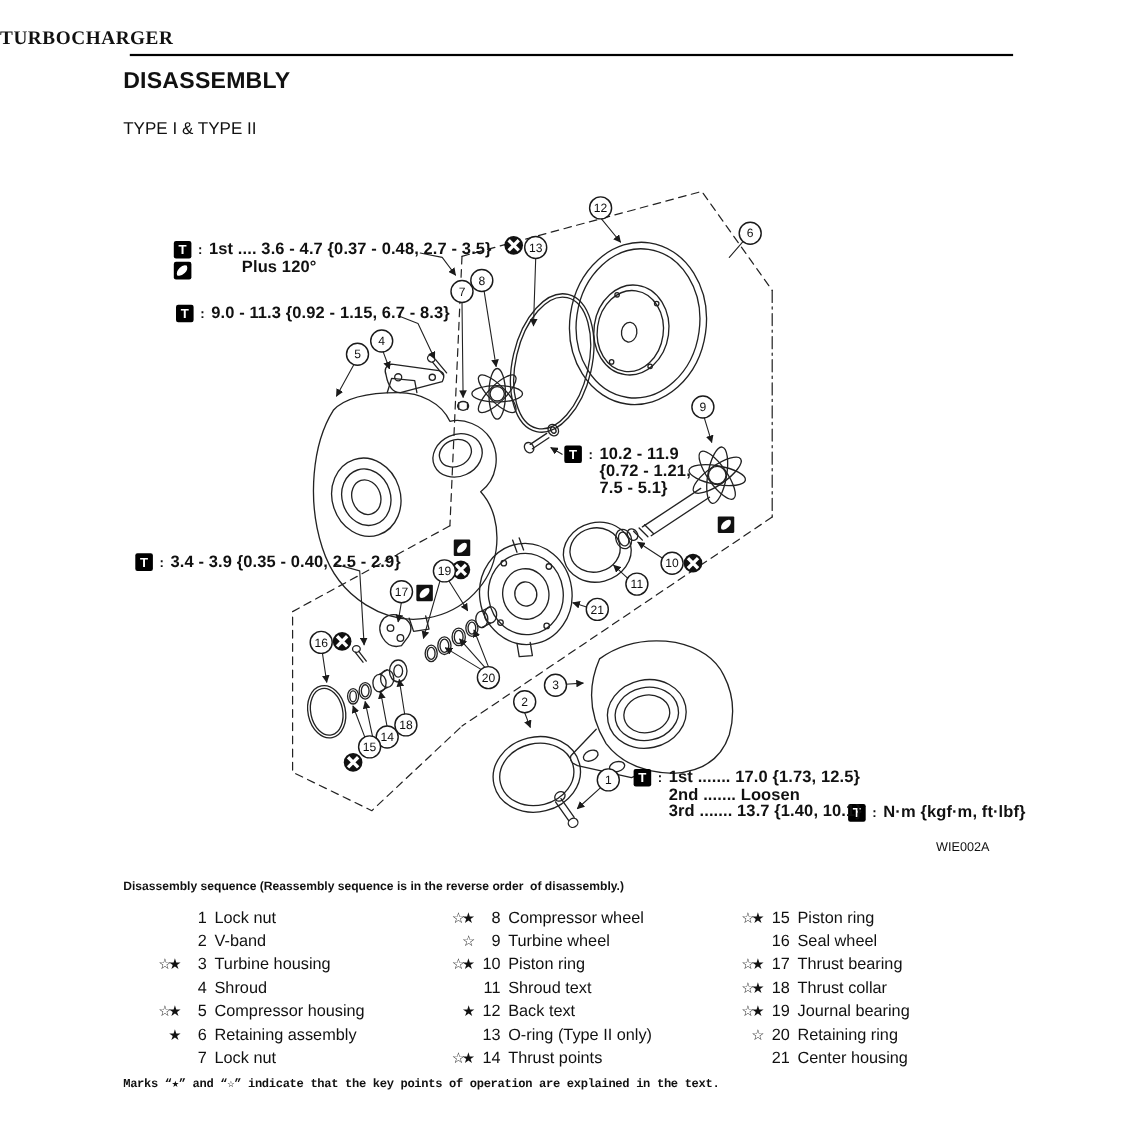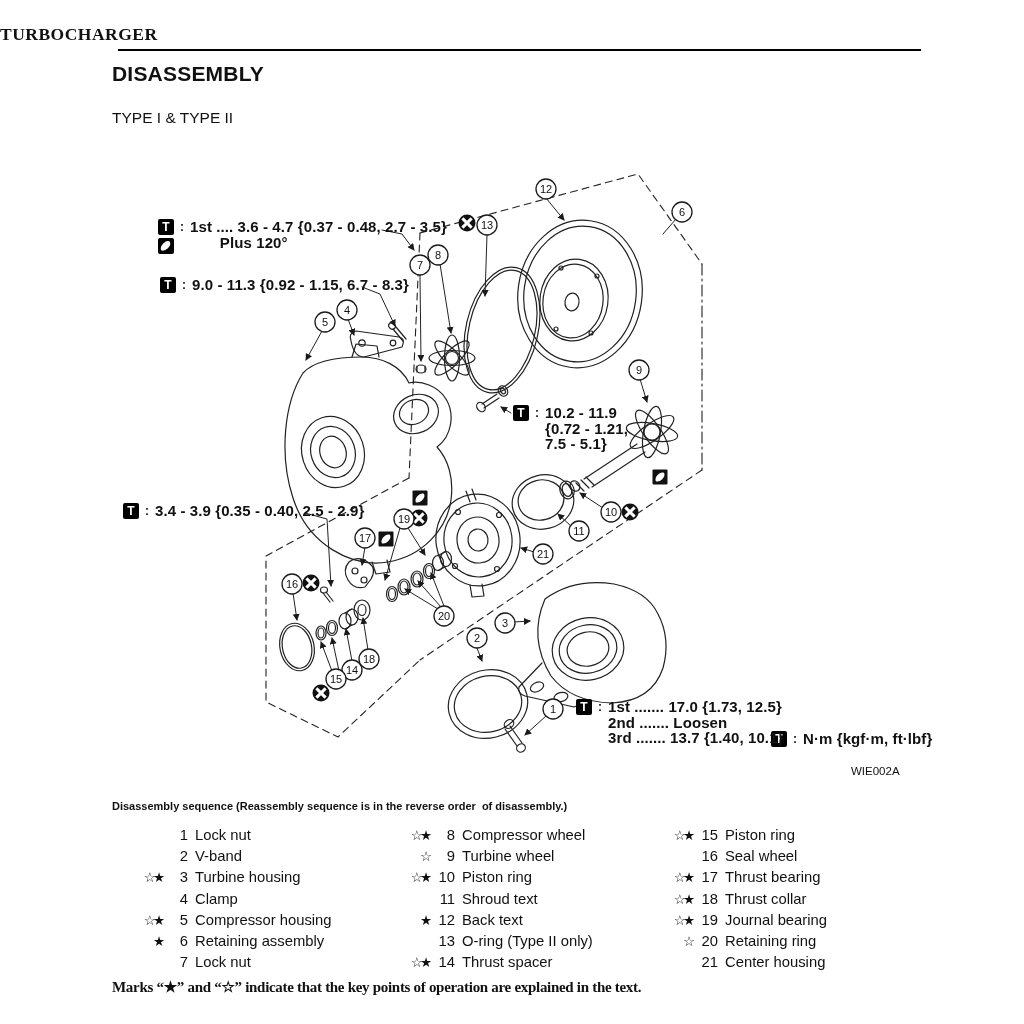--- a/index.html
+++ b/index.html
@@ -8,22 +8,22 @@
     font-family:"Liberation Sans",sans-serif;color:#111;overflow:hidden;
   }
   .abs{position:absolute;}
   #hdr-title{top:24px;left:0;width:932px;
     font-family:"Liberation Serif",serif;font-weight:bold;font-size:17.5px;letter-spacing:.5px;}
   #hdr-rule{top:49px;left:118px;width:803px;border-top:2.5px solid #000;height:0;}
   #sec-title{top:62px;left:112px;font-size:21px;font-weight:bold;letter-spacing:.2px;}
   #sub-title{top:109px;left:112px;font-size:15.5px;font-weight:normal;}
   #fig-code{top:765px;left:851px;font-size:11.5px;}
   #seq-heading{top:790px;left:112px;font-size:11px;font-weight:bold;white-space:pre;margin-top:10px;}
-  #footnote{top:978px;left:112px;font-size:15px;font-weight:bold;
-    font-family:Liberation Serif, serif;letter-spacing:-.3px;}
+  #footnote{top:978px;left:112px;font-size:11px;font-weight:bold;
+    font-family:Liberation Mono, monospace;letter-spacing:-.3px;}
   #parts-columns{top:825px;left:118px;width:800px;display:grid;grid-template-columns:267px 263px 260px;}
   .part-row{display:flex;height:21.2px;line-height:21.2px;font-size:14.8px;}
   .p-marks{width:44px;text-align:right;padding-right:4px;
     font-family:"DejaVu Sans",sans-serif;font-size:13.5px;letter-spacing:-3px;}
   .p-num{width:22px;text-align:right;}
   .p-name{padding-left:7px;white-space:nowrap;}
   #dsvg{position:absolute;top:0;left:0;width:1024px;height:1024px;}
   #art path,#art ellipse,#art circle,#art line{fill:none;stroke:#222;stroke-width:1.2;
     stroke-linecap:round;stroke-linejoin:round;}
   #art .dash{stroke-dasharray:7,5;stroke-width:1.1;}
@@ -425,21 +425,21 @@
         <span class="p-name">V-band</span>
       </div>
       <div class="part-row">
         <span class="p-marks">☆★</span>
         <span class="p-num">3</span>
         <span class="p-name">Turbine housing</span>
       </div>
       <div class="part-row">
         <span class="p-marks"></span>
         <span class="p-num">4</span>
-        <span class="p-name">Clamp</span>
+        <span class="p-name">Shroud</span>
       </div>
       <div class="part-row">
         <span class="p-marks">☆★</span>
         <span class="p-num">5</span>
         <span class="p-name">Compressor housing</span>
       </div>
       <div class="part-row">
         <span class="p-marks">★</span>
         <span class="p-num">6</span>
         <span class="p-name">Retaining assembly</span>
@@ -477,21 +477,21 @@
         <span class="p-name">Back text</span>
       </div>
       <div class="part-row">
         <span class="p-marks"></span>
         <span class="p-num">13</span>
         <span class="p-name">O-ring (Type II only)</span>
       </div>
       <div class="part-row">
         <span class="p-marks">☆★</span>
         <span class="p-num">14</span>
-        <span class="p-name">Thrust spacer</span>
+        <span class="p-name">Thrust points</span>
       </div>
     </div>
     <div class="parts-col">
       <div class="part-row">
         <span class="p-marks">☆★</span>
         <span class="p-num">15</span>
         <span class="p-name">Piston ring</span>
       </div>
       <div class="part-row">
         <span class="p-marks"></span>

